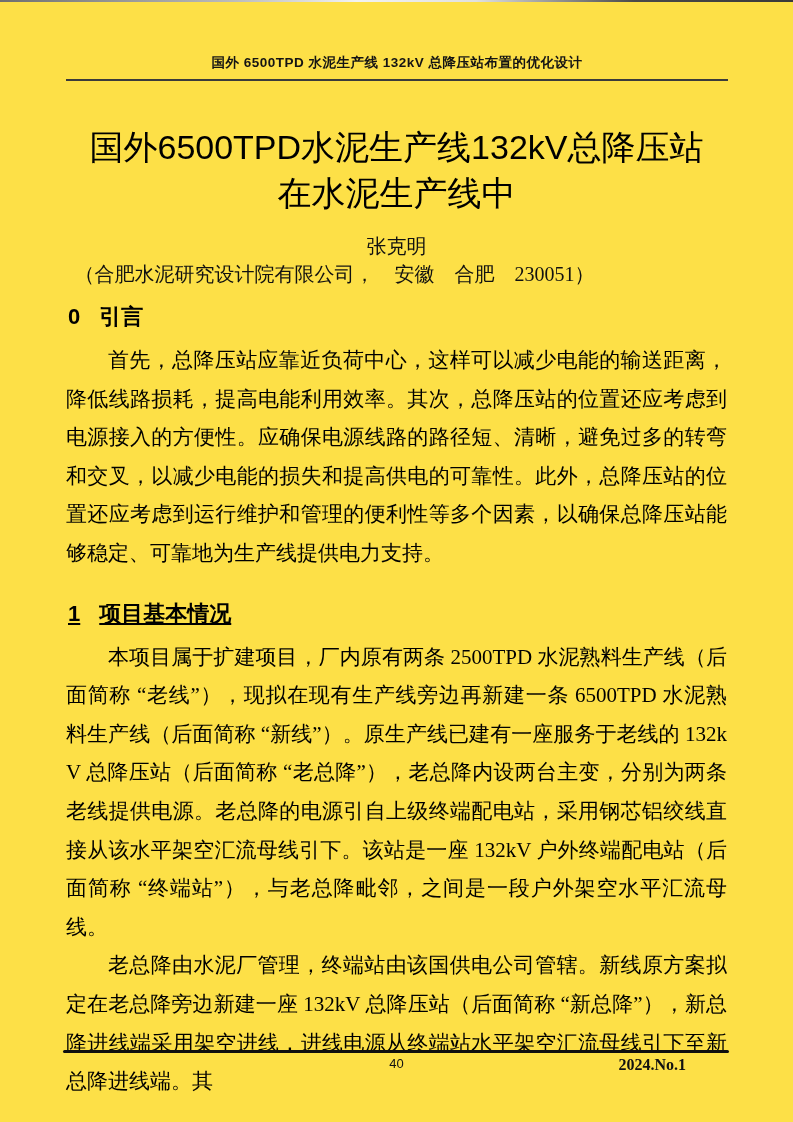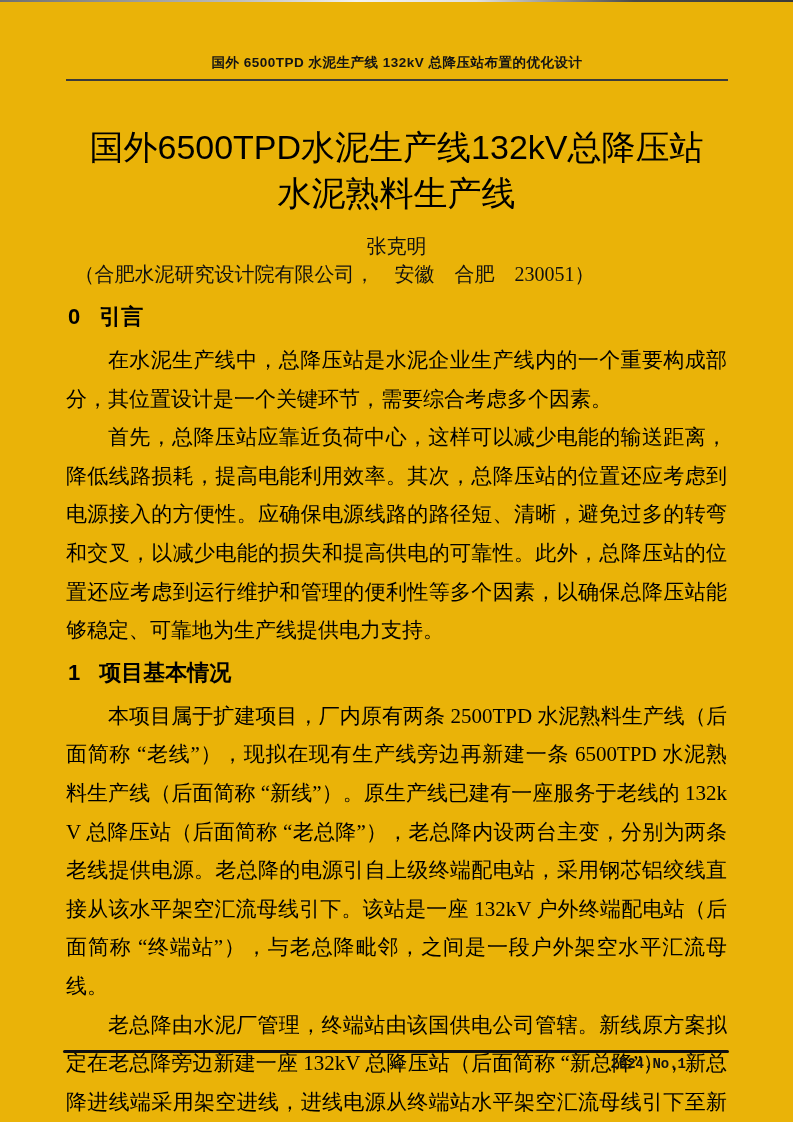--- a/index.html
+++ b/index.html
@@ -1,20 +1,20 @@
 <!DOCTYPE html>
 <html><head>
 <meta charset="utf-8">
 <style>
   html, body { margin: 0; padding: 0; background: #ffffff; }
   .page {
     position: relative;
     width: 793px;
     height: 1122px;
-    background: #eab308;
+    background: #fde047;
     overflow: hidden;
     color: #000;
     font-family: "Liberation Serif", serif;
   }
   .top-edge {
     position: absolute;
     top: 0; left: 0; right: 0;
     height: 2px;
     background: linear-gradient(to right, #6f6f6f 0%, #bdbdbd 30%, #f2f2f2 45%, #e0e0e0 60%, #4a4a4a 80%, #3a3a3a 100%);
   }
@@ -75,21 +75,21 @@
   }
   .sec-heading {
     margin: 0 0 8px 2px;
     font-family: "Liberation Sans", sans-serif;
     font-weight: 700;
     font-size: 22px;
     line-height: 32px;
     color: #000;
   }
   .sec-heading .sec-gap { display: inline-block; width: 19px; }
-  section + section .sec-heading { margin-top: 7px; }
+  section + section .sec-heading { margin-top: 25px; text-decoration: underline; }
   .doc-body p {
     margin: 0;
     font-size: 21px;
     line-height: 38.6px;
     text-align: justify;
     text-indent: 42px;
     color: #000;
     word-break: break-all;
   }
   .footer-rule {
@@ -108,53 +108,52 @@
     width: 793px;
     text-align: center;
     font-family: Liberation Sans, sans-serif;
     font-size: 13px;
     color: #111;
   }
   .issue-label {
     position: absolute;
     top: 1056px;
     right: 107px;
-    font-family: Liberation Mono, monospace;
-    font-size: 14px;
+    font-family: Liberation Serif, serif;
+    font-size: 16px;
     font-weight: 700;
     color: #111;
   }
 </style>
 </head>
 <body>
 
 <div class="page">
 
   <div class="top-edge"></div>
 
   <header class="running-header">
     <div class="running-title">国外 6500TPD 水泥生产线 132kV 总降压站布置的优化设计</div>
   </header>
 
   <h1 class="doc-title">
     <span class="title-line">国外6500TPD水泥生产线132kV总降压站</span>
-    <span class="title-line">水泥熟料生产线</span>
+    <span class="title-line">在水泥生产线中</span>
   </h1>
 
   <div class="author-line">张克明</div>
 
   <div class="affiliation-line">（合肥水泥研究设计院有限公司，　安徽　合肥　230051）</div>
 
   <main class="doc-body">
 
     <section>
       <h2 class="sec-heading">
         <span>0</span><span class="sec-gap"></span><span>引言</span>
       </h2>
-      <p>在水泥生产线中，总降压站是水泥企业生产线内的一个重要构成部分，其位置设计是一个关键环节，需要综合考虑多个因素。</p>
       <p>首先，总降压站应靠近负荷中心，这样可以减少电能的输送距离，降低线路损耗，提高电能利用效率。其次，总降压站的位置还应考虑到电源接入的方便性。应确保电源线路的路径短、清晰，避免过多的转弯和交叉，以减少电能的损失和提高供电的可靠性。此外，总降压站的位置还应考虑到运行维护和管理的便利性等多个因素，以确保总降压站能够稳定、可靠地为生产线提供电力支持。</p>
     </section>
 
     <section>
       <h2 class="sec-heading">
         <span>1</span><span class="sec-gap"></span><span>项目基本情况</span>
       </h2>
       <p>本项目属于扩建项目，厂内原有两条 2500TPD 水泥熟料生产线（后面简称 “老线”），现拟在现有生产线旁边再新建一条 6500TPD 水泥熟料生产线（后面简称 “新线”）。原生产线已建有一座服务于老线的 132kV 总降压站（后面简称 “老总降”），老总降内设两台主变，分别为两条老线提供电源。老总降的电源引自上级终端配电站，采用钢芯铝绞线直接从该水平架空汇流母线引下。该站是一座 132kV 户外终端配电站（后面简称 “终端站”），与老总降毗邻，之间是一段户外架空水平汇流母线。</p>
       <p>老总降由水泥厂管理，终端站由该国供电公司管辖。新线原方案拟定在老总降旁边新建一座 132kV 总降压站（后面简称 “新总降”），新总降进线端采用架空进线，进线电源从终端站水平架空汇流母线引下至新总降进线端。其</p>
     </section>

